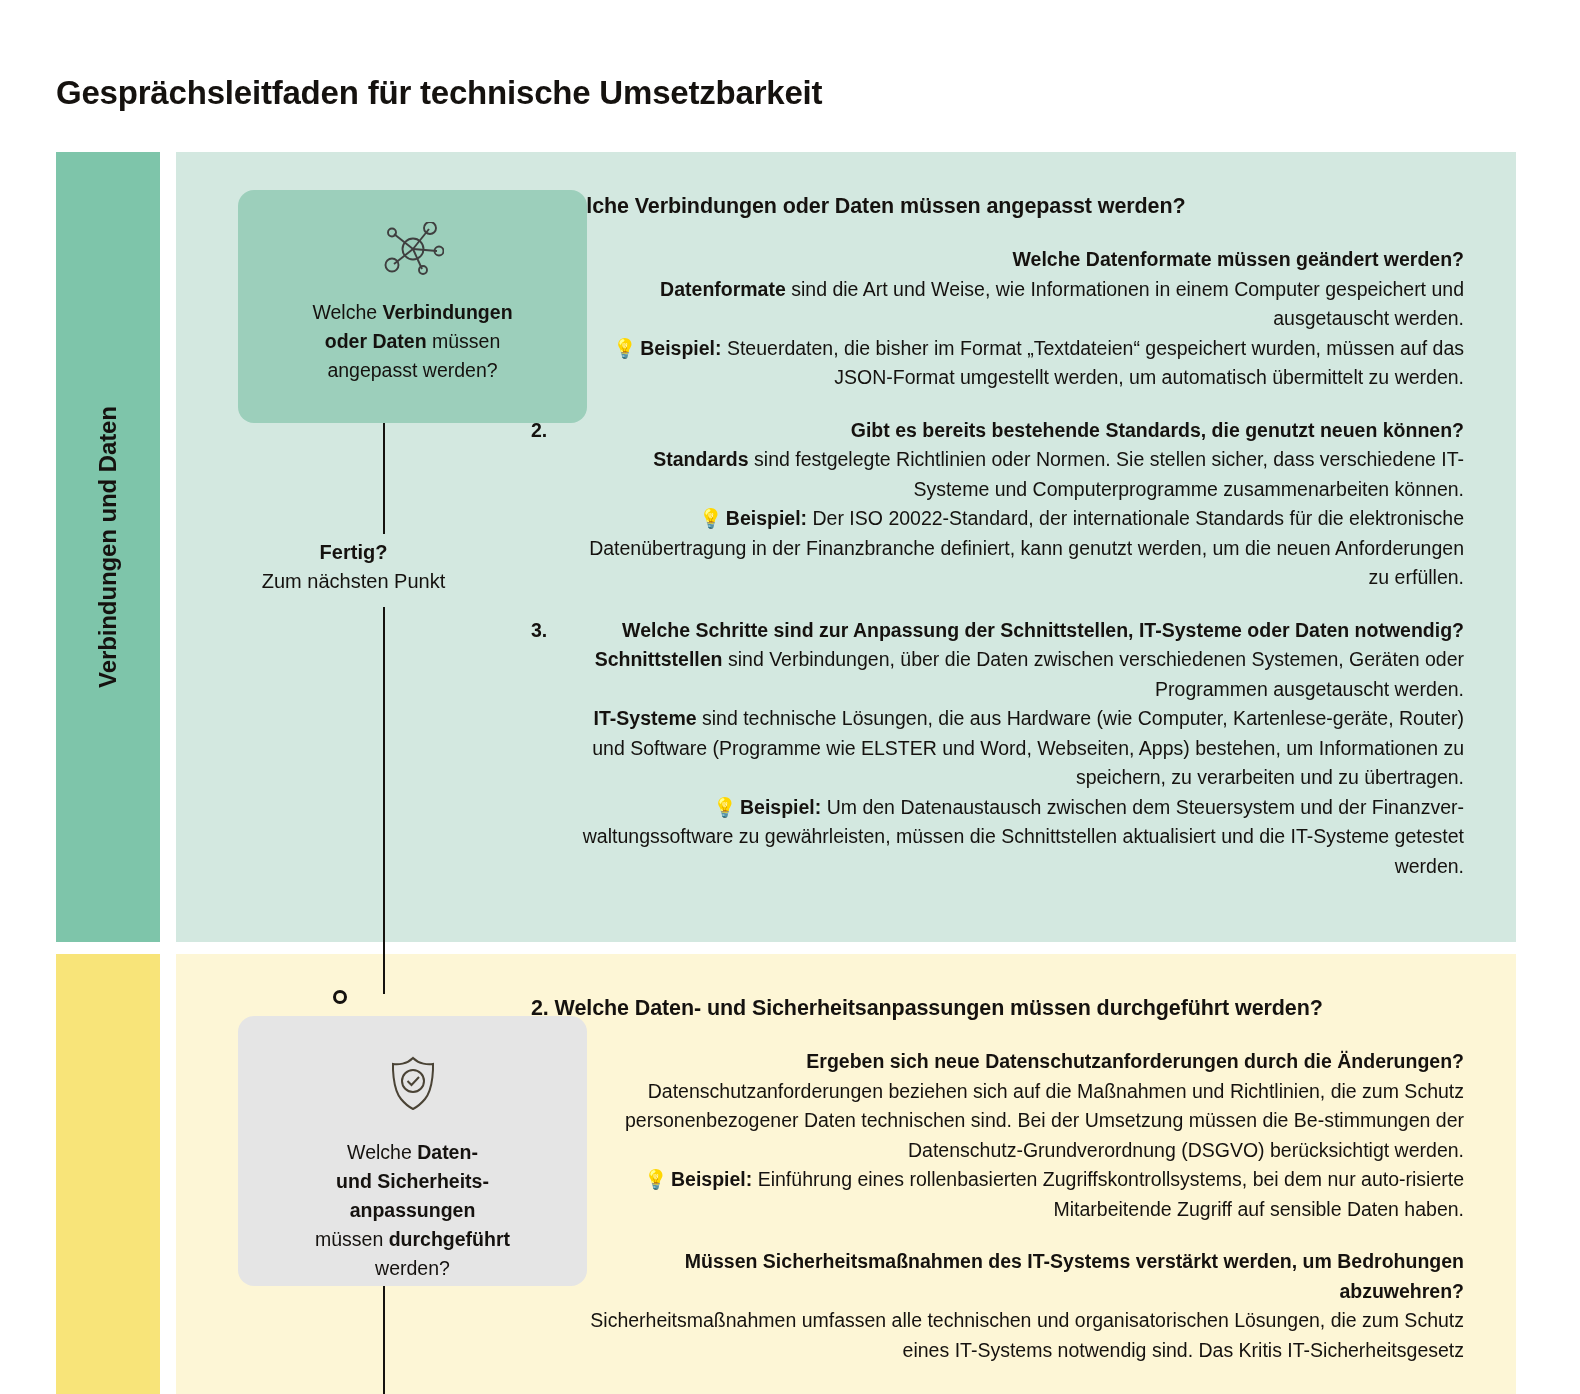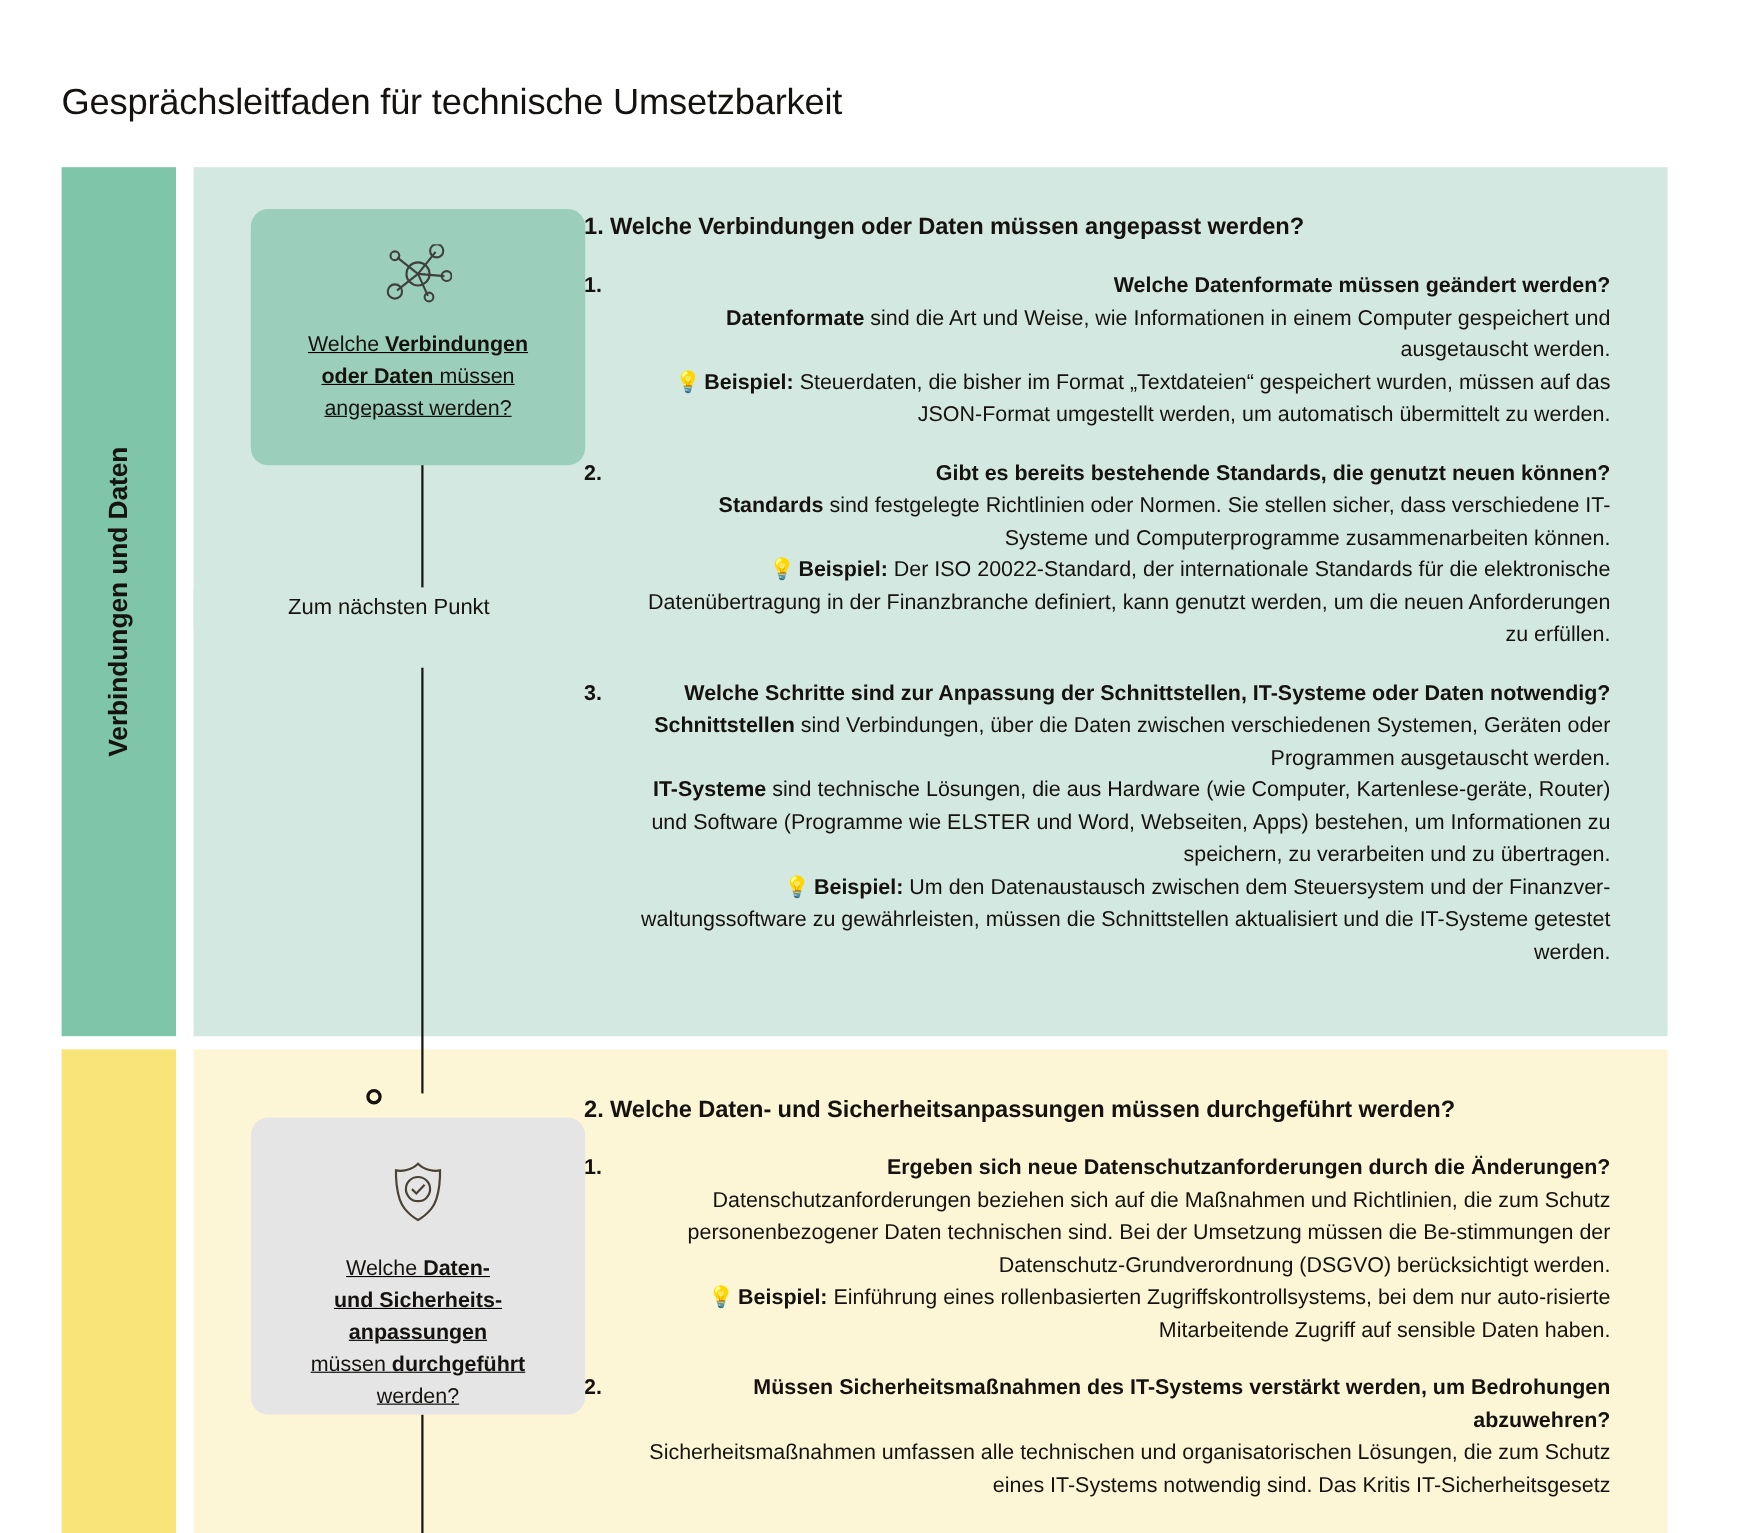--- a/index.html
+++ b/index.html
@@ -19,21 +19,21 @@
     height: 1394px;
     background: #ffffff;
   }
 
   
   .page-title {
     position: absolute;
     left: 56px;
     top: 74px;
     font-size: 33px;
-    font-weight: normal;
+    font-weight: bold;
     letter-spacing: -0.2px;
     color: #15120f;
     white-space: nowrap;
   }
 
   
   .section {
     position: absolute;
     left: 56px;
     width: 1460px;
@@ -79,27 +79,26 @@
 
   
   .card-col {
     width: 355px;
     flex: 0 0 355px;
     position: relative;
   }
 
   .flow-card {
     position: absolute;
-    left: 52px;
-    width: 304px;
+    left: 62px;
+    width: 349px;
     border-radius: 16px;
     padding: 26px 22px 24px;
     text-align: center;
     z-index: 2;
-    text-decoration: underline;
   }
   .flow-card-green  { top: 38px;  height: 233px; background: #9ccfbb; }
   .flow-card-yellow { top: 62px;  height: 270px; background: #e5e5e5; }
 
   .card-icon {
     display: block;
     margin: 6px auto 18px;
   }
   .flow-card-yellow .card-icon { margin: 12px auto 20px; }
 
@@ -233,20 +232,21 @@
             </svg>
           </span>
           <div class="card-text">
             <span>Welche </span><b>Verbindungen</b><br>
             <b>oder Daten</b><span> müssen</span><br>
             <span>angepasst werden?</span>
           </div>
         </div>
 
         <div class="fertig">
+          <div class="fertig-title">Fertig?</div>
           <div class="fertig-sub">Zum nächsten Punkt</div>
         </div>
 
       </div>
 
       <div class="content-col">
 
         <div class="section-heading">1. Welche Verbindungen oder Daten müssen angepasst werden?</div>
 
         <div class="qitem">

